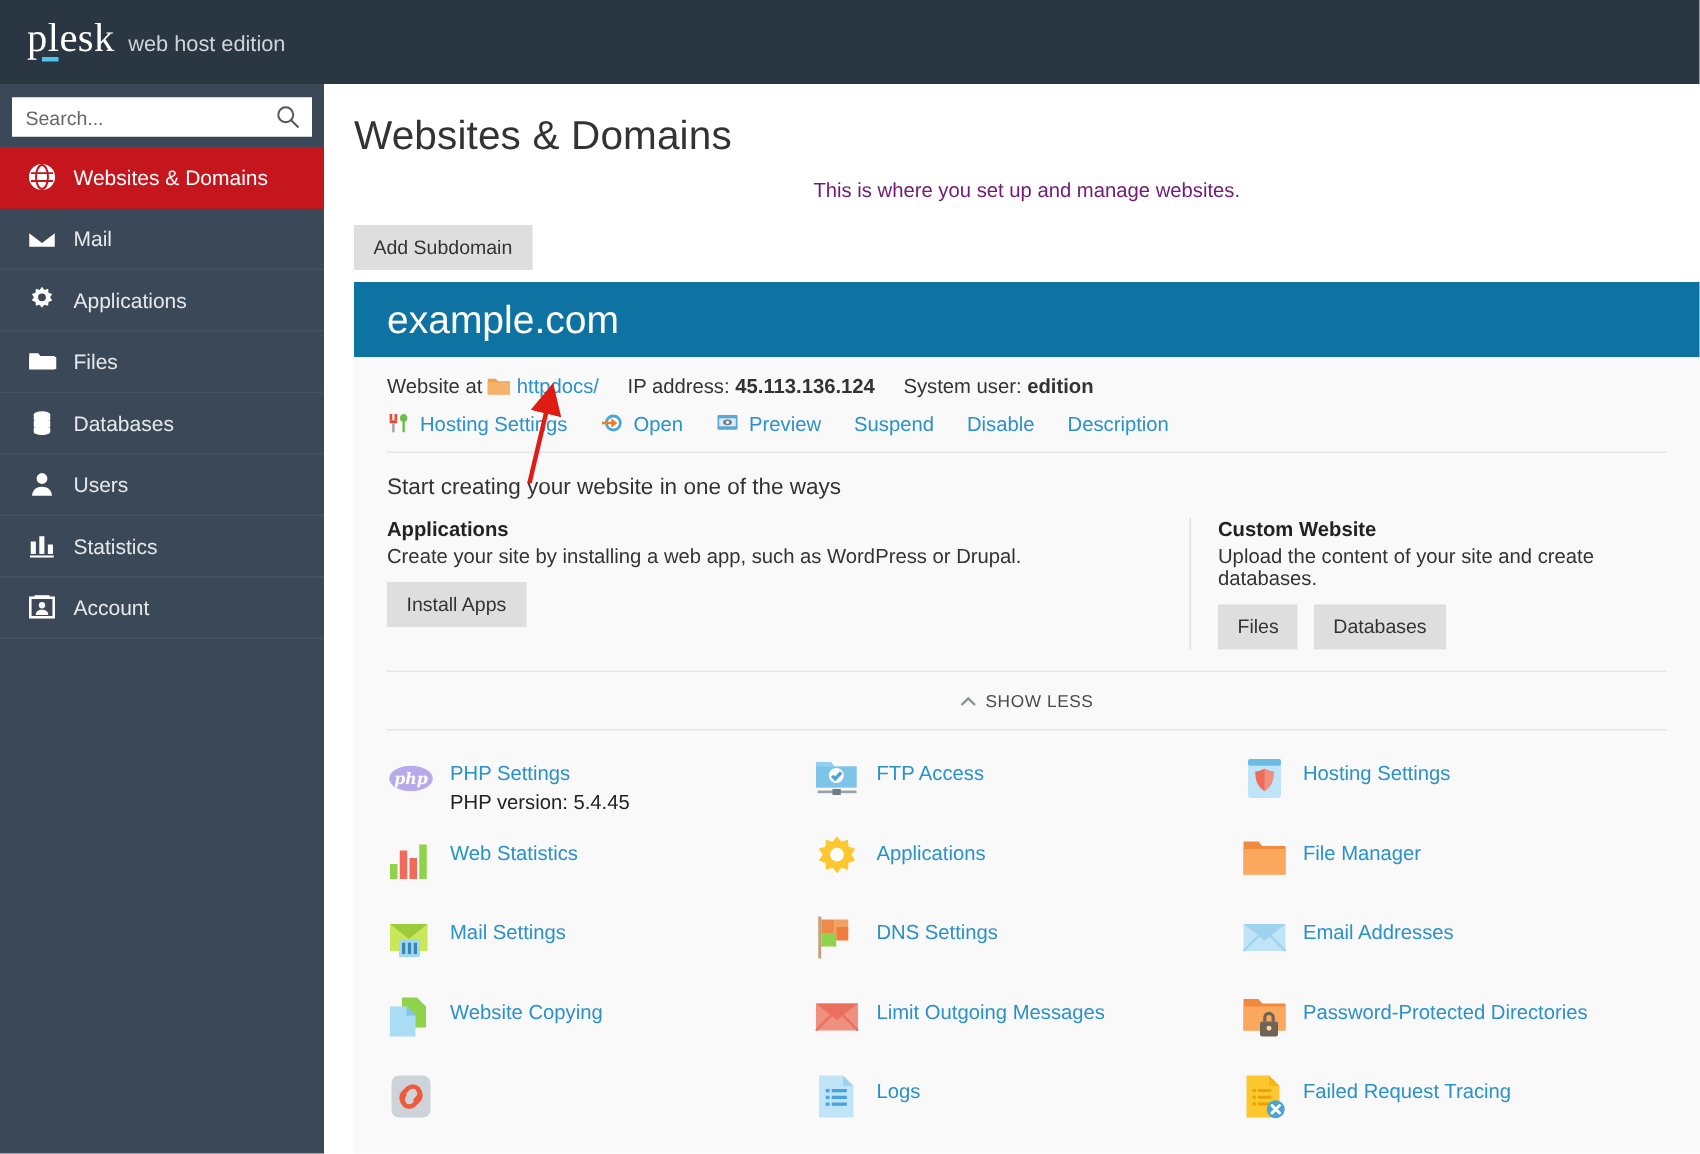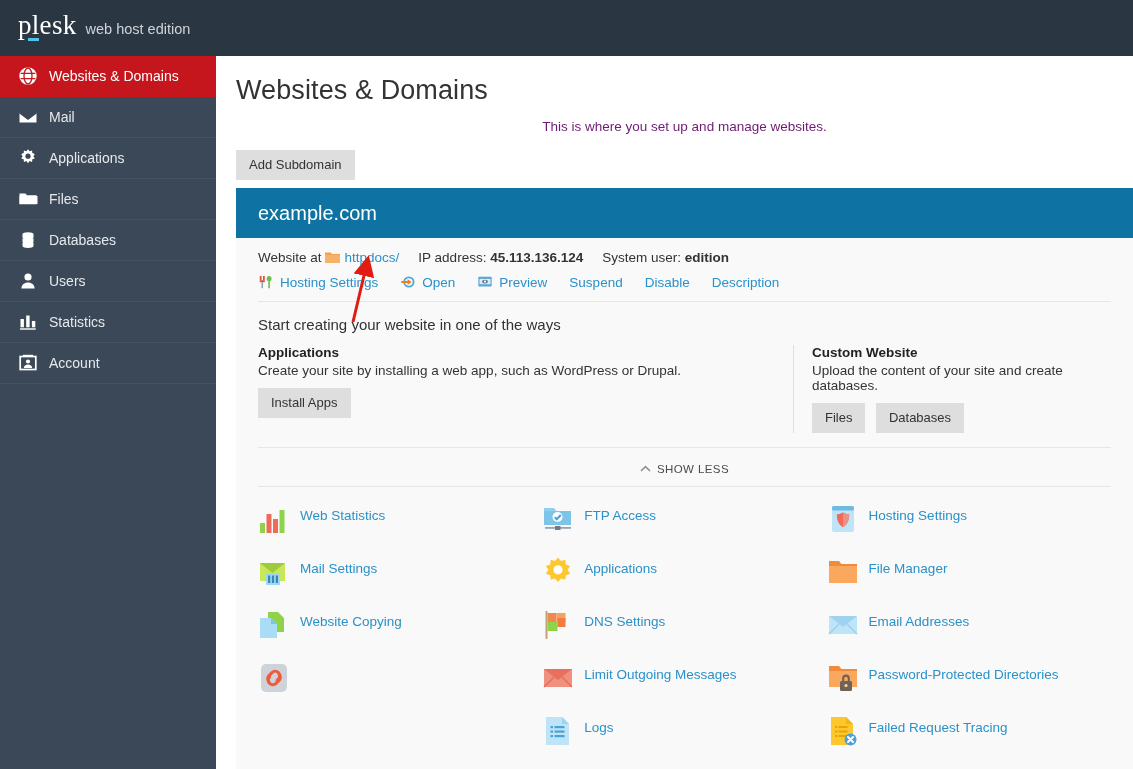--- a/index.html
+++ b/index.html
@@ -117,21 +117,21 @@
     position: absolute; left: 0; top: 132px;
     width: 897px; height: 581px;
     background: #f9f9f9;
   }
   #domain-header {
     height: 50px; background: #0e73a2;
     display: flex; align-items: center;
     padding-left: 22px;
   }
   #domain-name {
-    color: #ffffff; font-size: 20px; font-weight: 400;
+    color: #ffffff; font-size: 26px; font-weight: 400;
   }
   #domain-body { padding: 0 22px; }
 
   #info-row {
     display: flex; align-items: center;
     padding-top: 12px;
     font-size: 13.5px; color: #333;
     white-space: nowrap;
   }
   #info-row .sep { display: inline-block; width: 19px; }
@@ -210,20 +210,29 @@
 
 <div id="topbar">
   <div id="logo-wrap">
     <span id="logo-plesk">plesk</span>
     <span id="logo-underline"></span>
     <span id="logo-edition">web host edition</span>
   </div>
 </div>
 
 <div id="sidebar">
+  <div id="search-row">
+    <div id="search-box">
+      <input id="search-input" type="text" placeholder="Search..." style="">
+      <svg id="search-icon" viewBox="0 0 16 16">
+        <circle cx="6.5" cy="6.5" r="5" fill="none" stroke="#555" stroke-width="1.3"></circle>
+        <line x1="10.3" y1="10.3" x2="15" y2="15" stroke="#555" stroke-width="1.3"></line>
+      </svg>
+    </div>
+  </div>
   <div id="nav-list">
       <div class="nav-item active">
         <span class="nav-ico">
           <svg width="20" height="20" viewBox="0 0 20 20">
             <circle cx="10" cy="10" r="8" fill="#fff"></circle>
             <circle cx="10" cy="10" r="8" fill="none" stroke="#fff" stroke-width="1.4"></circle>
             <path d="M2.6 7.4h14.8M2.6 12.6h14.8" stroke="#c4161c" stroke-width="1.3"></path>
             <ellipse cx="10" cy="10" rx="4" ry="8" fill="none" stroke="#c4161c" stroke-width="1.3"></ellipse>
           </svg>
         </span>
@@ -399,20 +408,32 @@
           </span>
           <span>SHOW LESS</span>
         </span>
       </div>
 
       <div id="features">
           <div class="fcol">
             <div class="fitem">
               <span class="fico">
                 <svg width="32" height="32" viewBox="0 0 32 32">
+                  <ellipse cx="16" cy="16" rx="14.5" ry="8.5" fill="#b8a9ea"></ellipse>
+                  <text x="16" y="19.8" font-family="DejaVu Serif, serif" font-style="italic" font-size="10.5" font-weight="bold" fill="#ffffff" text-anchor="middle">php</text>
+                </svg>
+              </span>
+              <span class="ftext">
+                <div class="flabel">PHP Settings</div>
+                <div class="fsub">PHP version: 5.4.45</div>
+              </span>
+            </div>
+            <div class="fitem">
+              <span class="fico">
+                <svg width="32" height="32" viewBox="0 0 32 32">
                   <rect x="2" y="20" width="5" height="10" fill="#8fd34a"></rect>
                   <rect x="8.5" y="11" width="5" height="19" fill="#ef6a5a"></rect>
                   <rect x="15" y="16" width="5" height="14" fill="#ef6a5a"></rect>
                   <rect x="21.5" y="7" width="5" height="23" fill="#8fd34a"></rect>
                 </svg>
               </span>
               <span class="ftext">
                 <div class="flabel">Web Statistics</div>
               </span>
             </div>

